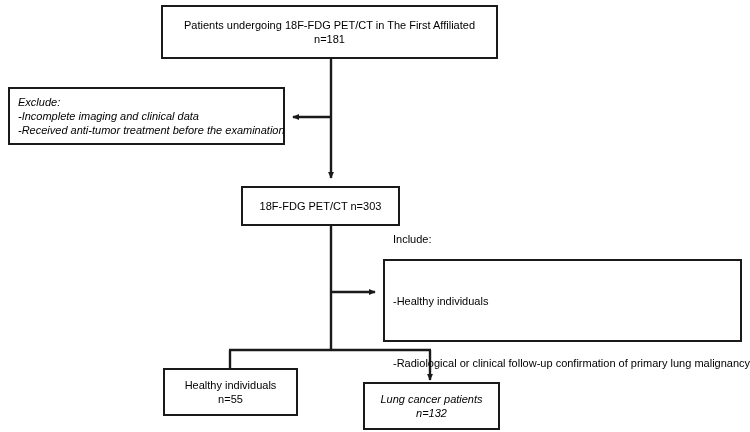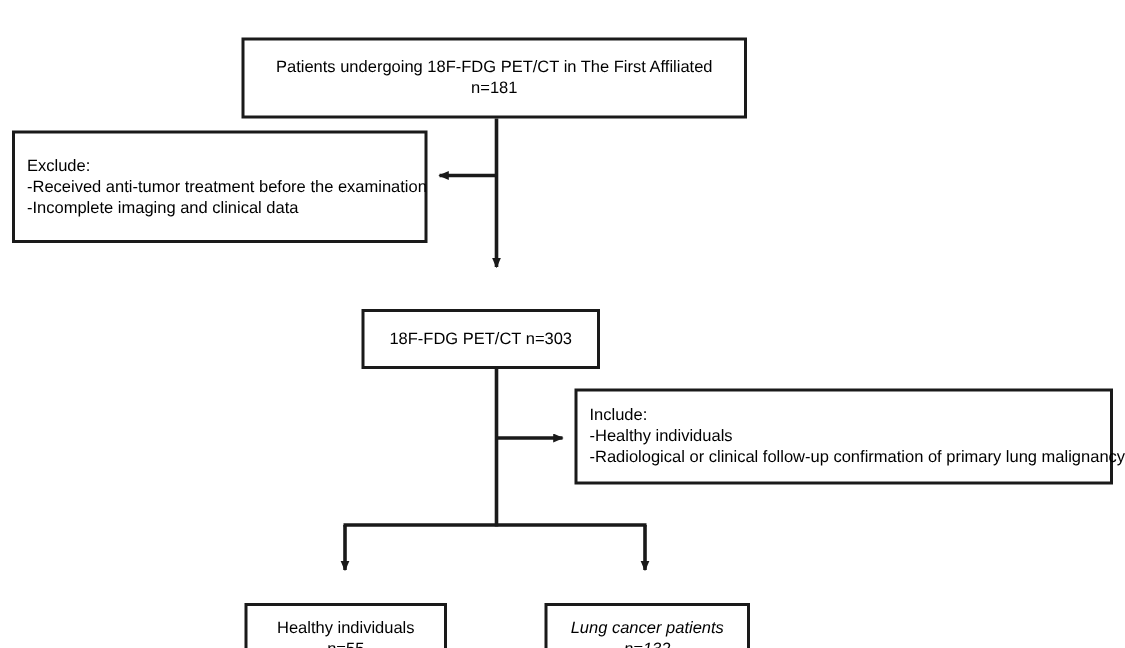--- a/index.html
+++ b/index.html
@@ -28,21 +28,21 @@
     border: 2px solid #1a1a1a;
     background: #ffffff;
     display: flex;
     flex-direction: column;
     justify-content: center;
     color: #000000;
     font-size: 11px;
     line-height: 14px;
     z-index: 2;
   }
-  .node.center { align-items: center; text-align: center; margin-top: 20px; }
+  .node.center { align-items: center; text-align: center; }
   .node.left { align-items: flex-start; text-align: left; padding-left: 8px; }
   .node .line { white-space: nowrap; }
   .node.left .line { display: block; }
 </style>
 </head>
 <body>
 
 <div id="canvas">
 
   <svg id="flow-svg" viewBox="0 0 750 432" xmlns="http://www.w3.org/2000/svg">
@@ -64,34 +64,34 @@
 
     <line x1="230" y1="350" x2="230" y2="380" stroke="#1a1a1a" stroke-width="2.4" marker-end="url(#arrowhead)"></line>
 
     <line x1="430" y1="350" x2="430" y2="380" stroke="#1a1a1a" stroke-width="2.4" marker-end="url(#arrowhead)"></line>
   </svg>
 
   <div class="node center" style="left: 161px; top: 5px; width: 337px; height: 54px;">
       <span class="line">Patients undergoing 18F-FDG PET/CT in The First Affiliated</span>
       <span class="line">n=181</span>
     </div>
-  <div class="node left" style="left: 8px; top: 87px; width: 277px; height: 75px;">
+  <div class="node left" style="left: 8px; top: 87px; width: 277px; height: 58px; font-style: italic;">
       <span class="line">Exclude:</span>
+      <span class="line">-Incomplete imaging and clinical data</span>
       <span class="line">-Received anti-tumor treatment before the examination</span>
-      <span class="line">-Incomplete imaging and clinical data</span>
     </div>
   <div class="node center" style="left: 241px; top: 186px; width: 159px; height: 40px;">
       <span class="line">18F-FDG PET/CT  n=303</span>
     </div>
-  <div class="node left" style="left: 383px; top: 259px; width: 359px; height: 64px;">
+  <div class="node left" style="left: 383px; top: 259px; width: 359px; height: 83px; gap: 48px;">
       <span class="line">Include:</span>
       <span class="line">-Healthy individuals</span>
       <span class="line">-Radiological or clinical follow-up confirmation of primary lung malignancy</span>
     </div>
-  <div class="node center" style="left: 163px; top: 382px; width: 135px; height: 48px;">
+  <div class="node center" style="left: 163px; top: 368px; width: 135px; height: 48px;">
       <span class="line">Healthy individuals</span>
       <span class="line">n=55</span>
     </div>
   <div class="node center" style="left: 363px; top: 382px; width: 137px; height: 48px; font-style: italic;">
       <span class="line">Lung cancer patients</span>
       <span class="line">n=132</span>
     </div>
 
 </div>
 

